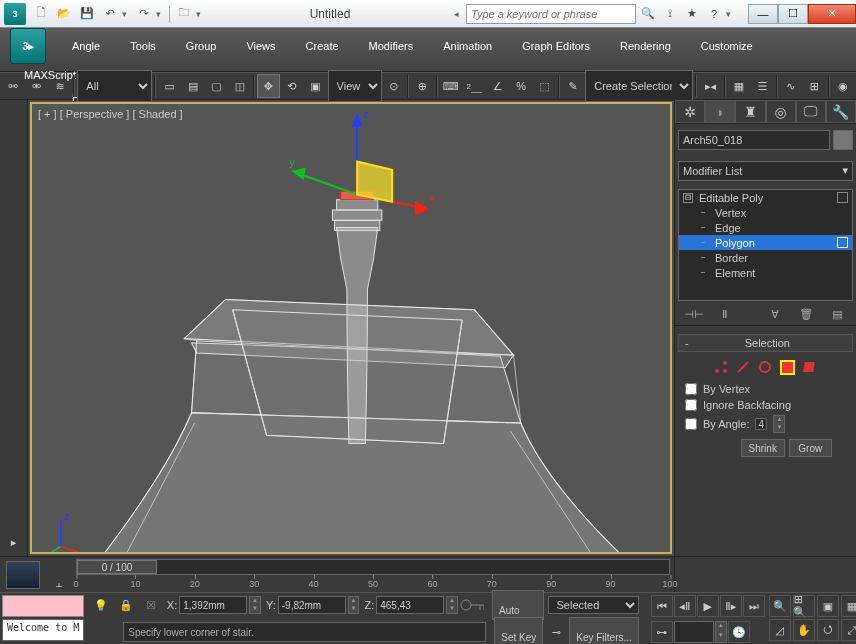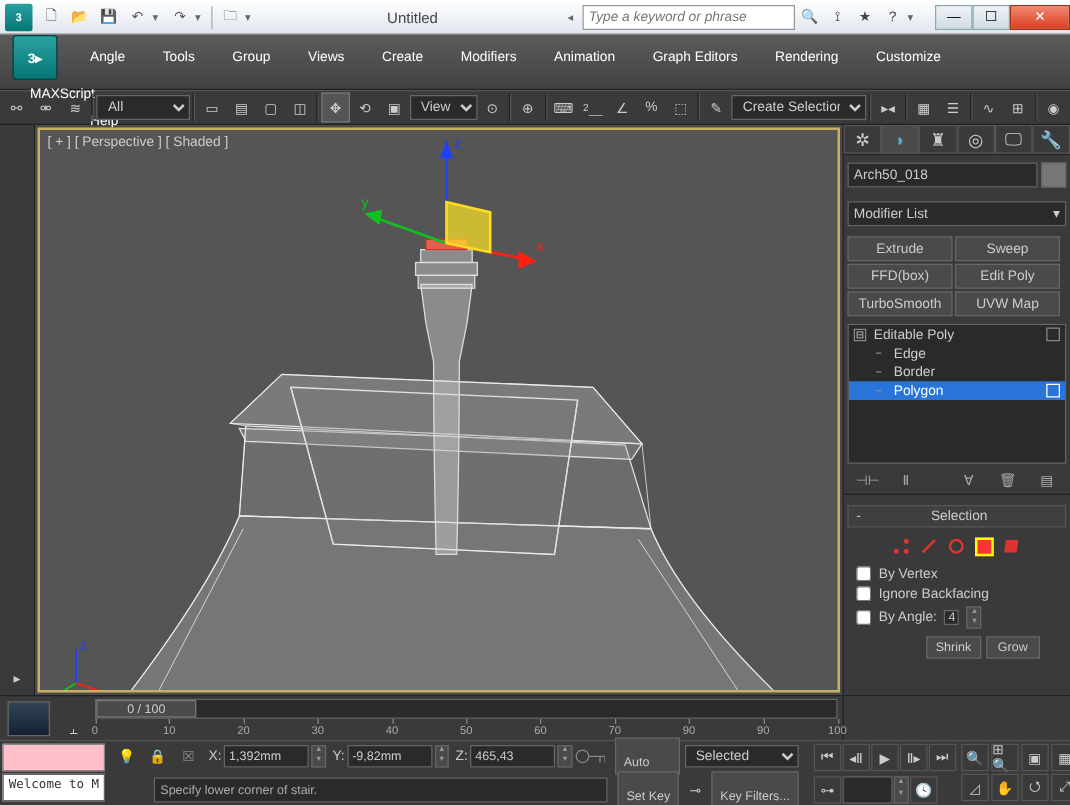--- a/index.html
+++ b/index.html
@@ -23,21 +23,21 @@
 
 .menubar { height: 44px; background: linear-gradient(#5b5b5b,#424242); display:flex; flex-wrap:wrap; align-items:center; padding: 0 10px; gap:2px; border-bottom:1px solid #222;}
 .menu-item { color:#fff; padding: 3px 14px; }
 .app-menu-btn { width:36px; height:36px; background:linear-gradient(#2aa1a1,#067575); border-radius:3px; margin-right:10px; display:flex;align-items:center;justify-content:center;color:#fff;font-weight:bold; border:1px solid #044; }
 
 
 .main-toolbar { height:28px; background:#3a3a3a; border-top:1px solid #555; border-bottom:1px solid #222; display:flex; align-items:center; padding:0 2px; gap:1px; }
 .tbtn { width:24px; height:24px; display:flex;align-items:center;justify-content:center; color:#ccc; border:1px solid transparent; }
 .tbtn.active { background:#555; border-color:#777; }
 .tsep { width:2px; height:22px; border-left:1px solid #222; border-right:1px solid #555; margin:0 1px;}
-.tcombo { height:20px; background:#2a2a2a; border:1px solid #666; color:#ccc; padding:0 4px; }
+.tcombo { height:32px; background:#2a2a2a; border:1px solid #666; color:#ccc; padding:0 4px; }
 
 
 .workspace { display:flex; height: 456px; background:#4a4a4a; }
 .left-gutter { width:28px; background:#3a3a3a; border-right:1px solid #222; display:flex;flex-direction:column;justify-content:flex-end;align-items:center; padding-bottom:4px;}
 .left-gutter .tbtn { width:22px; height:20px; color:#ccc;}
 .viewport-wrap { flex:1; position:relative; padding:2px;}
 .viewport { position:absolute; inset:2px; border:2px solid #c8b060; background:#555; overflow:hidden;}
 .vp-label { position:absolute; top:4px; left:6px; color:#ccc; font-size:11px; }
 .canvas { position:absolute; inset:0; }
 
@@ -289,43 +289,41 @@
     <div class="cp-field">
       <input class="cp-text" value="Arch50_018" style="">
       <div class="cp-color"></div>
     </div>
     <div class="cp-field">
       <div class="cp-combo">
         <span>Modifier List</span>
         <span>▾</span>
       </div>
     </div>
-    <div class="mod-btns">
-      <div class="mod-btn">Extrude</div>
-      <div class="mod-btn">Sweep</div>
-      <div class="mod-btn">FFD(box)</div>
-      <div class="mod-btn">Edit Poly</div>
-      <div class="mod-btn">TurboSmooth</div>
-      <div class="mod-btn">UVW Map</div>
-    </div>
     <div class="mod-stack">
       <div class="stack-item">
         <span class="box">⊟</span>
         <span>Editable Poly</span>
         <span class="endbox"></span>
       </div>
       <div class="stack-item indent">
+          <span>Vertex</span>
+        </div>
+      <div class="stack-item indent">
           <span>Edge</span>
-        </div>
-      <div class="stack-item indent">
-          <span>Border</span>
         </div>
       <div class="stack-item indent sel">
           <span>Polygon</span>
           <span class="endbox" style="background:#2874d8;border-color:#fff"></span>
+        </div>
+      <div class="stack-item indent">
+          <span>Border</span>
+        </div>
+      <div class="stack-item indent">
+          <span>Element</span>
         </div>
     </div>
     <div class="stack-tools">
       <span>⊣⊢</span>
       <span>Ⅱ</span>
       <span style="width:6px"></span>
       <span>∀</span>
       <span>🗑</span>
       <span>▤</span>
     </div>

